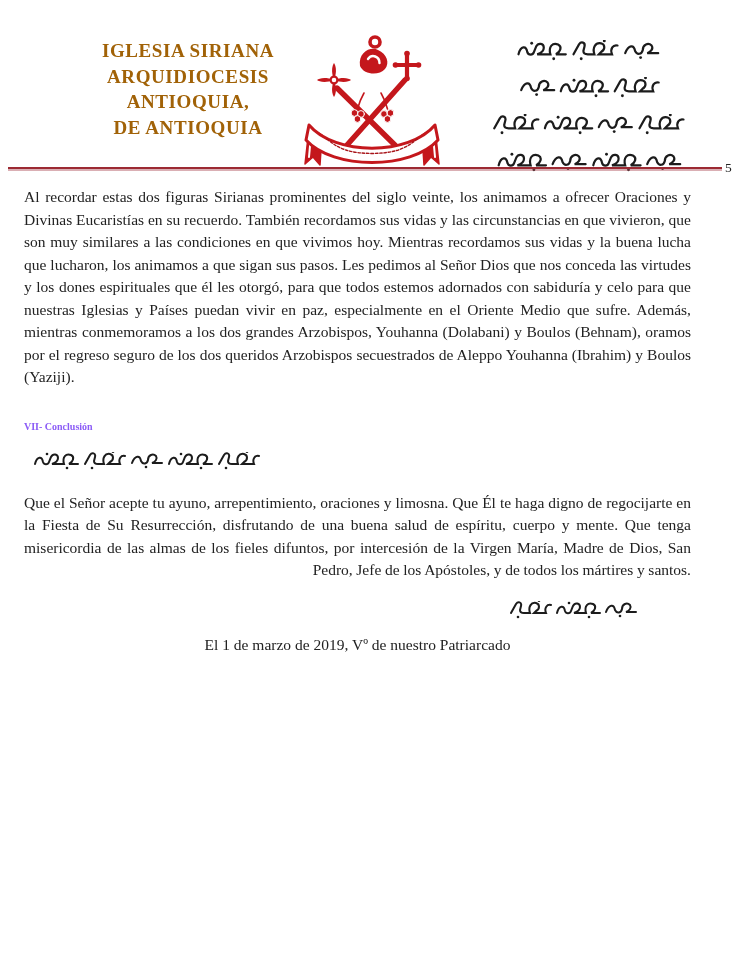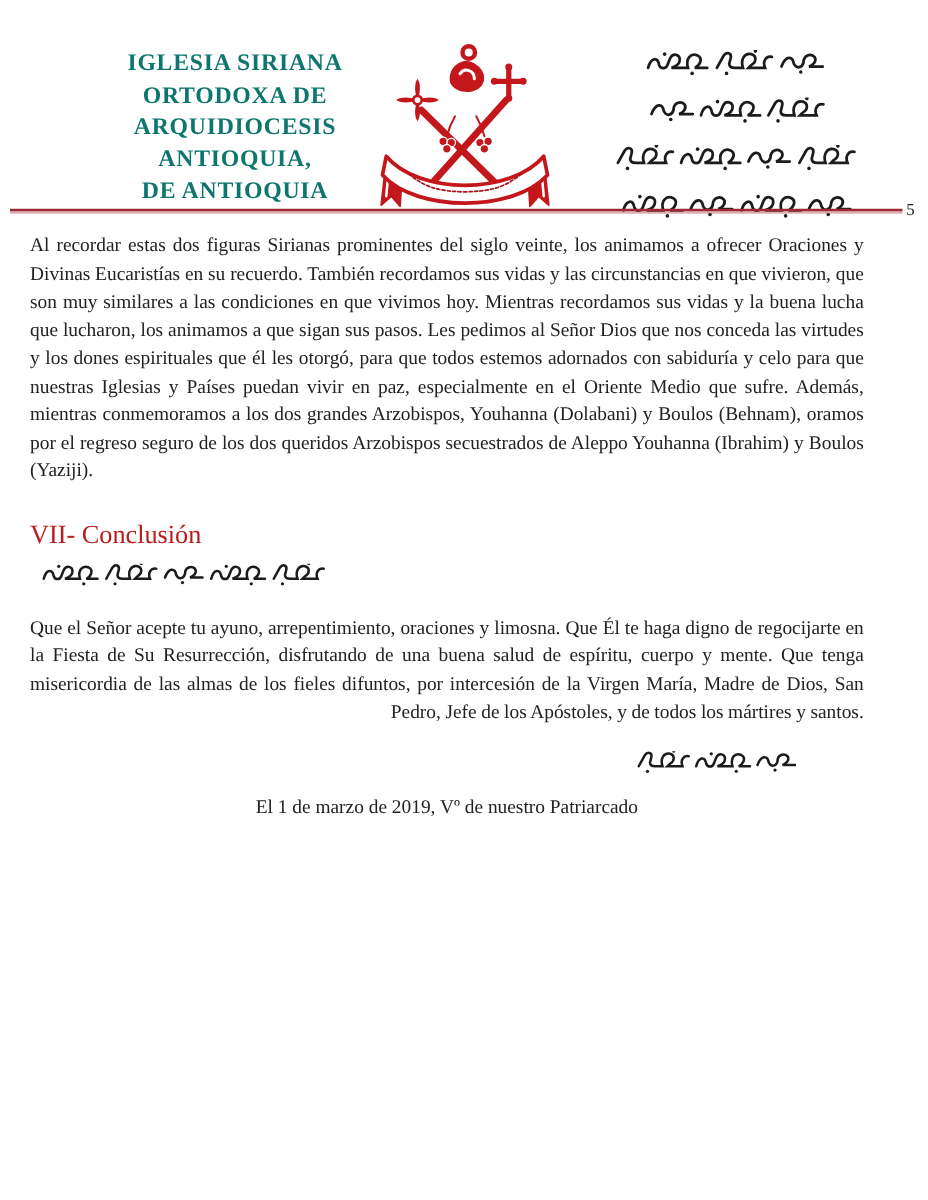--- a/index.html
+++ b/index.html
@@ -8,21 +8,21 @@
     width:742px;height:960px;
     background:#ffffff;
     font-family:"Liberation Serif","DejaVu Serif",serif;
     color:#1b1b1b;
     overflow:hidden;
   }
   
   .org-name{
     position:absolute;left:84px;top:38px;width:208px;
     text-align:center;font-weight:bold;font-size:19px;line-height:25.5px;
-    letter-spacing:.6px;color:#0f766e;
+    letter-spacing:.6px;color:#a16207;
   }
   .emblem-wrap{position:absolute;left:301px;top:33px;width:142px;height:139px;z-index:3;}
   .syriac-header{
     position:absolute;left:458px;top:40px;width:264px;
     display:flex;flex-direction:column;align-items:center;gap:11px;
     color:#1c1c1c;
   }
   .syr-line{display:block;}
   .rule-wrap{position:absolute;left:0;top:164px;width:742px;height:14px;z-index:1;}
   .rule{
@@ -34,21 +34,21 @@
     position:absolute;left:725px;top:-4px;
     font-size:13.5px;color:#222;
   }
   
   .content{
     position:absolute;left:24px;top:186px;width:667px;
     font-size:15.5px;line-height:22.5px;color:#222;
   }
   .para{margin:0;text-align:justify;word-spacing:-.2px;}
   .section-heading{
-    margin:27px 0 0 0;font-weight:normal;font-size:21px;color:#b91c1c;
+    margin:27px 0 0 0;font-weight:bold;font-size:10px;color:#8b5cf6;
   }
   .para-2{margin-top:13px;}
   .para-3{margin-top:15px;text-align-last:right;-moz-text-align-last:right;}
   .syriac-inline{display:inline-block;vertical-align:-3px;margin-left:2px;color:#1c1c1c;}
   .syriac-standalone{
     margin-top:19px;text-align:right;padding-right:36px;color:#1c1c1c;
   }
   .closing-1{margin:17px 0 0 0;text-align:left;}
   .closing-2{margin:9px 0 0 0;text-align:center;}
   svg{display:block;}
@@ -73,21 +73,20 @@
       <path d="M1 11 C4 3 9 3 10 9 C12 13 16 12 17 8 C17 3 22 1 25 4 C27 7 24 10 21 11 L31 11"></path>
       <circle cx="15" cy="15" r="1.3" fill="currentColor" stroke="none"></circle>
     </g>
   </defs>
 </svg>
 
 <div class="page">
 
   <div class="org-name">
     <div>IGLESIA SIRIANA</div>
-    <div>ORTODOXA DE</div>
     <div>ARQUIDIOCESIS</div>
     <div>ANTIOQUIA,</div>
     <div>DE ANTIOQUIA</div>
   </div>
 
   <div class="emblem-wrap" title="escudo-patriarcado-siriano-ortodoxo">
     <svg viewBox="0 0 142 139" width="142" height="139">
       <g stroke="#c4171c" fill="none" stroke-linecap="round">
 
         <circle cx="74" cy="9" r="5" stroke-width="3.6"></circle>

